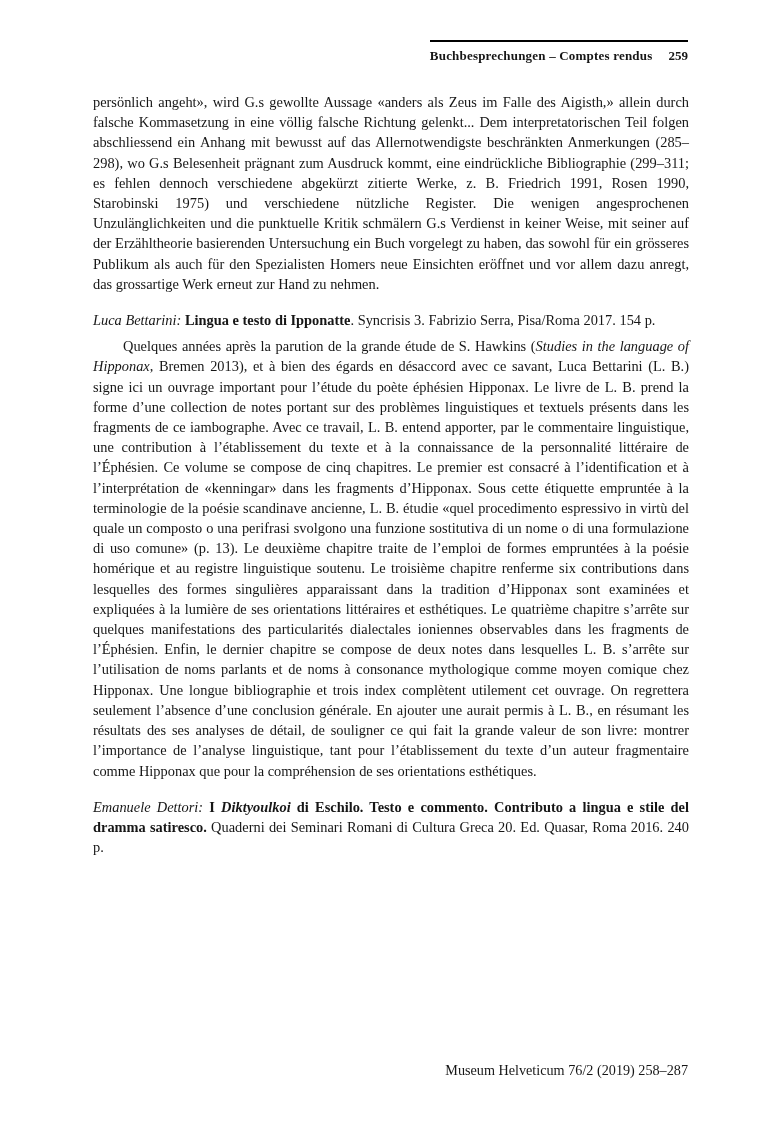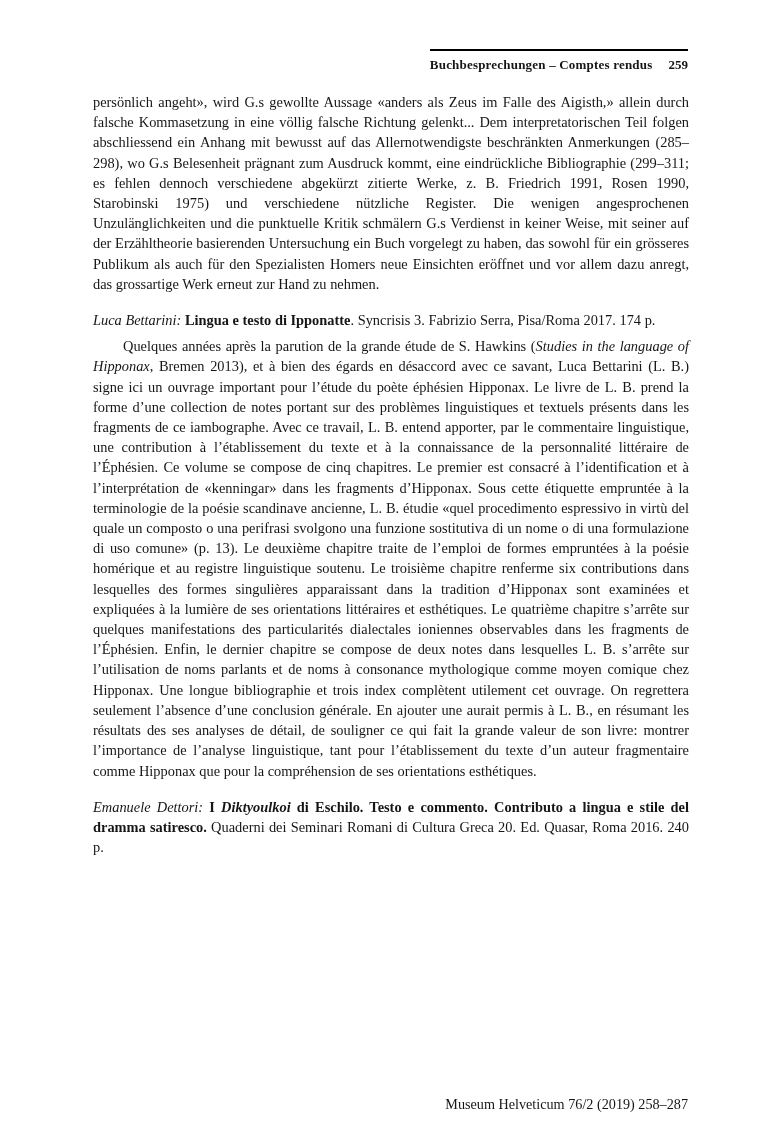--- a/index.html
+++ b/index.html
@@ -12,21 +12,21 @@
     width: 782px;
     height: 1131px;
     margin: 0 auto;
     background: #ffffff;
     color: #161616;
     font-family: "Liberation Serif", "DejaVu Serif", serif;
     overflow: hidden;
   }
   .running-head {
     position: absolute;
-    top: 49px;
+    top: 40px;
     right: 94px;
     text-align: right;
   }
   .head-rule-wrap {
     display: inline-block;
     border-top: 2.5px solid #000;
     padding-top: 4px;
     white-space: nowrap;
   }
   .head-text {
@@ -59,42 +59,42 @@
   .review-heading {
     margin-top: 16px;
     margin-bottom: 6px;
     text-align: justify;
   }
   .run-i { font-style: italic; }
   .run-b { font-weight: bold; }
   .run-bi { font-weight: bold; font-style: italic; }
   .page-footer {
     position: absolute;
-    top: 1096px;
+    top: 1062px;
     right: 94px;
     font-size: 14.2px;
     text-align: right;
   }
 </style>
 </head>
 <body>
 
 <div class="page">
 
   <header class="running-head">
     <div class="head-rule-wrap">
       <span class="head-text">Buchbesprechungen – Comptes rendus</span><span class="head-page">259</span>
     </div>
   </header>
 
   <main class="text-column">
 
     <p class="body-par">persönlich angeht», wird G.s gewollte Aussage «anders als Zeus im Falle des Aigisth,» allein durch falsche Kommasetzung in eine völlig falsche Richtung gelenkt... Dem interpretatorischen Teil folgen abschliessend ein Anhang mit bewusst auf das Allernotwendigste beschränkten Anmerkungen (285–298), wo G.s Belesenheit prägnant zum Ausdruck kommt, eine eindrückliche Bibliographie (299–311; es fehlen dennoch verschiedene abgekürzt zitierte Werke, z. B. Friedrich 1991, Rosen 1990, Starobinski 1975) und verschiedene nützliche Register. Die wenigen angesprochenen Unzulänglichkeiten und die punktuelle Kritik schmälern G.s Verdienst in keiner Weise, mit seiner auf der Erzähltheorie basierenden Untersuchung ein Buch vorgelegt zu haben, das sowohl für ein grösseres Publikum als auch für den Spezialisten Homers neue Einsichten eröffnet und vor allem dazu anregt, das grossartige Werk erneut zur Hand zu nehmen.</p>
 
-    <p class="review-heading"><span class="run-i">Luca Bettarini: </span><span class="run-b">Lingua e testo di Ipponatte</span><span>. Syncrisis 3. Fabrizio Serra, Pisa/Roma 2017. 174 p.</span></p>
+    <p class="review-heading"><span class="run-i">Luca Bettarini: </span><span class="run-b">Lingua e testo di Ipponatte</span><span>. Syncrisis 3. Fabrizio Serra, Pisa/Roma 2017. 154 p.</span></p>
     <p class="body-par indent"><span>Quelques années après la parution de la grande étude de S. Hawkins (</span><span class="run-i">Studies in the language of Hipponax</span><span>, Bremen 2013), et à bien des égards en désaccord avec ce savant, Luca Bettarini (L. B.) signe ici un ouvrage important pour l’étude du poète éphésien Hipponax. Le livre de L. B. prend la forme d’une collection de notes portant sur des problèmes linguistiques et textuels présents dans les fragments de ce iambographe. Avec ce travail, L. B. entend apporter, par le commentaire linguistique, une contribution à l’établissement du texte et à la connaissance de la personnalité littéraire de l’Éphésien. Ce volume se compose de cinq chapitres. Le premier est consacré à l’identification et à l’interprétation de «kenningar» dans les fragments d’Hipponax. Sous cette étiquette empruntée à la terminologie de la poésie scandinave ancienne, L. B. étudie «quel procedimento espressivo in virtù del quale un composto o una perifrasi svolgono una funzione sostitutiva di un nome o di una formulazione di uso comune» (p. 13). Le deuxième chapitre traite de l’emploi de formes empruntées à la poésie homérique et au registre linguistique soutenu. Le troisième chapitre renferme six contributions dans lesquelles des formes singulières apparaissant dans la tradition d’Hipponax sont examinées et expliquées à la lumière de ses orientations littéraires et esthétiques. Le quatrième chapitre s’arrête sur quelques manifestations des particularités dialectales ioniennes observables dans les fragments de l’Éphésien. Enfin, le dernier chapitre se compose de deux notes dans lesquelles L. B. s’arrête sur l’utilisation de noms parlants et de noms à consonance mythologique comme moyen comique chez Hipponax. Une longue bibliographie et trois index complètent utilement cet ouvrage. On regrettera seulement l’absence d’une conclusion générale. En ajouter une aurait permis à L. B., en résumant les résultats des ses analyses de détail, de souligner ce qui fait la grande valeur de son livre: montrer l’importance de l’analyse linguistique, tant pour l’établissement du texte d’un auteur fragmentaire comme Hipponax que pour la compréhension de ses orientations esthétiques.</span></p>
 
     <p class="review-heading"><span class="run-i">Emanuele Dettori: </span><span class="run-b">I </span><span class="run-bi">Diktyoulkoi</span><span class="run-b"> di Eschilo. Testo e commento. Contributo a lingua e stile del dramma satiresco.</span><span> Quaderni dei Seminari Romani di Cultura Greca 20. Ed. Quasar, Roma 2016. 240 p.</span></p>
 
   </main>
 
   <footer class="page-footer">Museum Helveticum 76/2 (2019) 258–287</footer>
 
 </div>
 

